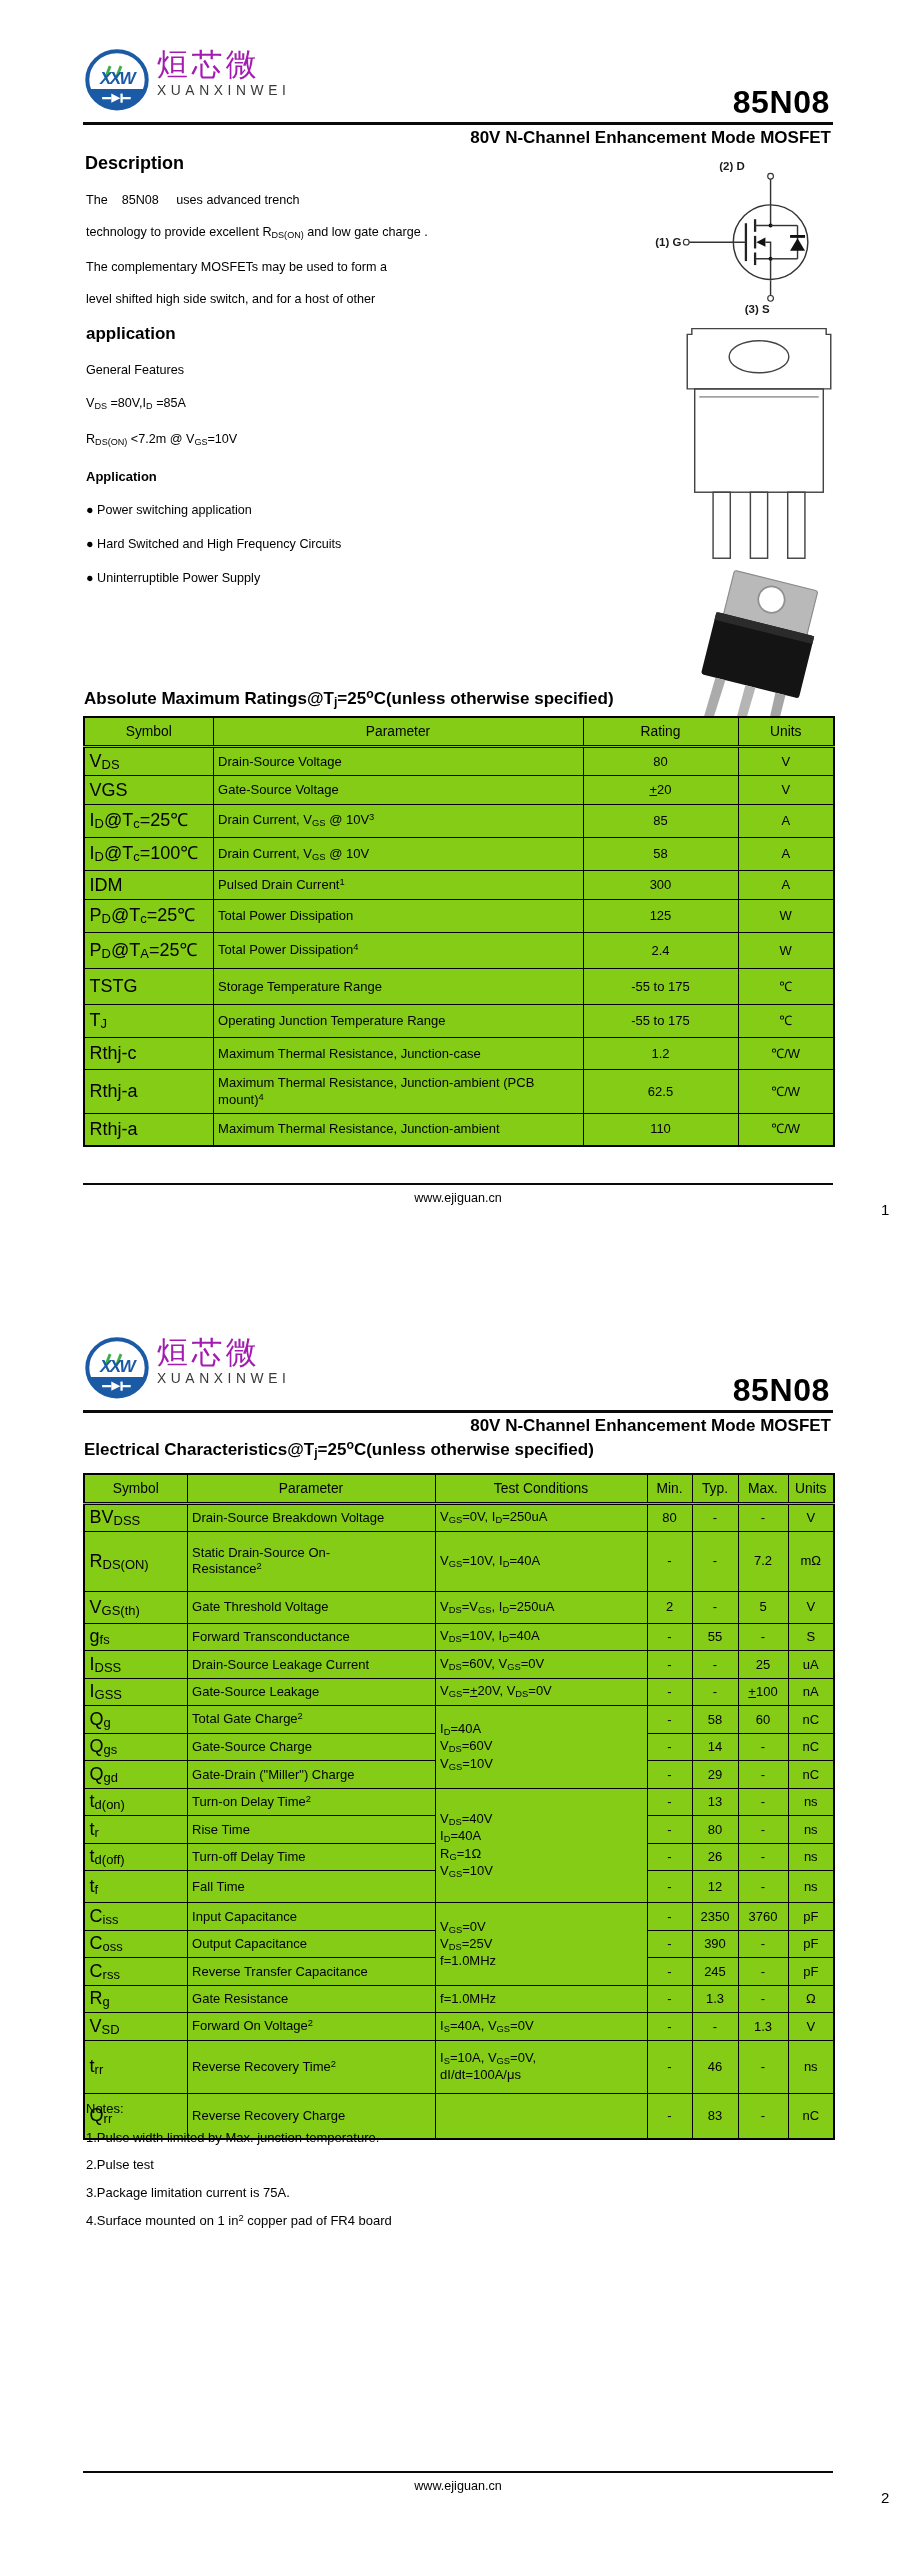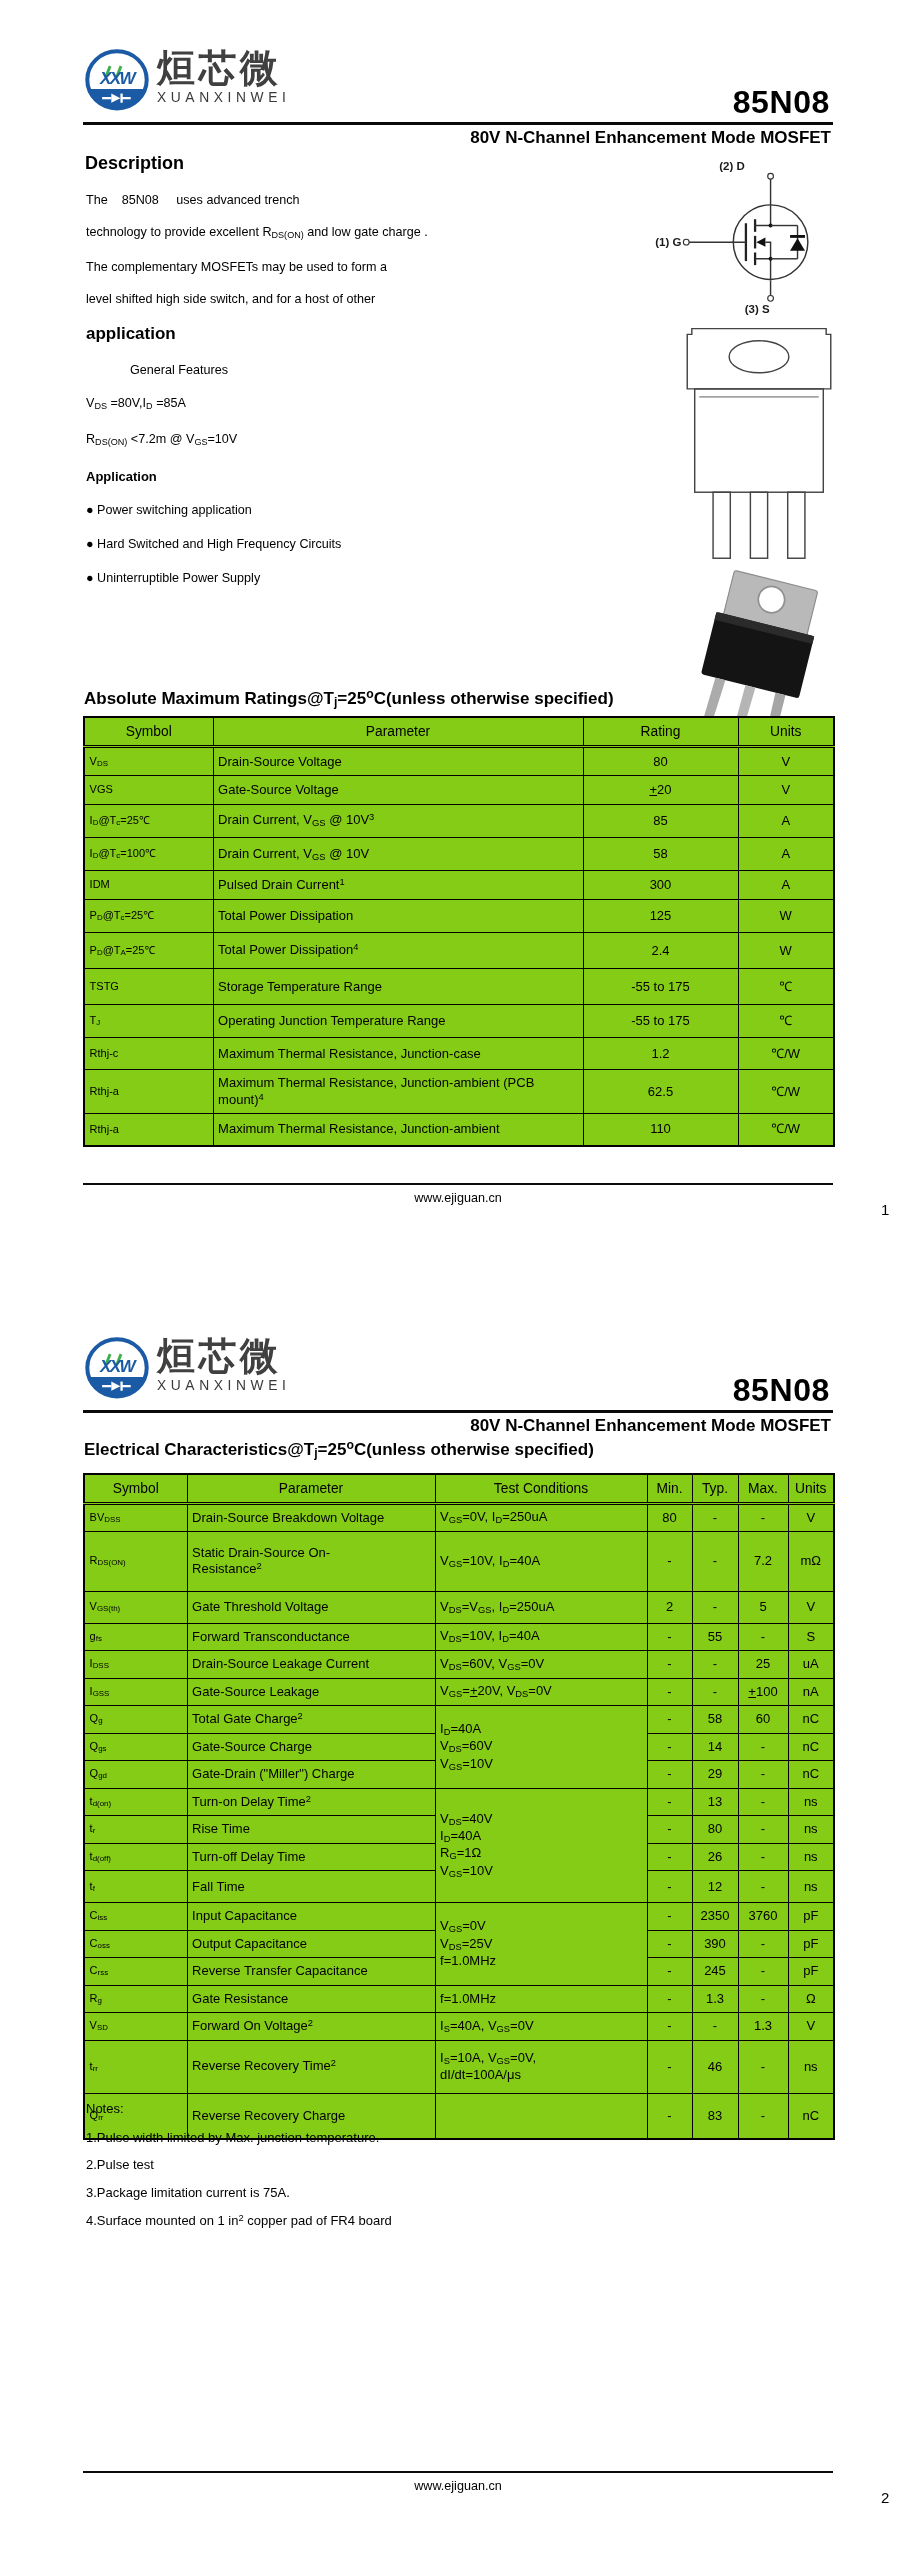--- a/index.html
+++ b/index.html
@@ -1,46 +1,46 @@
 <!DOCTYPE html>
 <html style="font-size:9.2px"><head>
 <meta charset="utf-8">
 <style>
   html,body{margin:0;padding:0;background:#ffffff;}
   body{width:910px;height:2576px;font-family:"Liberation Sans",sans-serif;color:#000;-webkit-font-smoothing:antialiased;}
   .page{position:relative;width:910px;height:1288px;background:#fff;overflow:hidden;}
   
   .logo{position:absolute;left:85px;top:49px;display:flex;align-items:flex-start;}
   .logo-text{margin-left:8px;}
-  .logo-cn{font-size:38px;font-weight:bold;letter-spacing:3.4px;line-height:1.05;color:#404040;}
+  .logo-cn{font-size:31px;font-weight:normal;letter-spacing:3.4px;line-height:1.05;color:#a21caf;}
   .logo-en{font-size:13.8px;letter-spacing:4.6px;color:#3a3a3a;margin-top:1.1px;}
   .partnum{position:absolute;right:80px;top:84px;font-size:32px;font-weight:bold;letter-spacing:0.6px;text-align:right;}
   .head-rule{position:absolute;left:83px;right:77px;top:122px;height:2.9px;background:#0a0a0a;}
   .doc-title{position:absolute;right:79px;top:128px;font-size:17px;font-weight:bold;}
   
   .h-desc{position:absolute;left:85px;top:153px;font-size:18px;font-weight:bold;}
   .left-col{position:absolute;left:86px;top:193px;width:516px;font-size:12.6px;}
   .left-col p{margin:0 0 17px 0;line-height:15px;}
   .h-app-lc{font-size:17px;font-weight:bold;margin:9.2px 0 19.5px 0;}
-  .h-genfeat{margin-bottom:18.4px;margin-left:44px;}
+  .h-genfeat{margin-bottom:18.4px;}
   .feat p{margin:0 0 19px 0;}
   .h-app2{font-size:13px;font-weight:bold;margin:8px 0 19.5px 0;}
   .apps p{margin:0 0 19px 0;}
   .figures{position:absolute;left:647px;top:159px;width:229px;text-align:right;}
   .fig{display:block;}
   .h-table{position:absolute;left:84px;font-size:17px;font-weight:bold;}
   .h-abs{top:687px;}
   .h-elec{top:150px;}
   
   table.data{border-collapse:collapse;table-layout:fixed;position:absolute;left:83px;background:#84cc16;border:2.3px solid #000;}
   .abs-pos{top:716px;}
   .elec-pos{top:185px;}
   table.data th{border:1.1px solid #000;border-bottom:3.4px double #000;font-weight:normal;font-size:13.8px;height:25px;padding:1.1px 2.3px;}
   table.data td{border-left:1.1px solid #000;border-right:1.1px solid #000;border-top:1.7px solid #000;padding:1.1px 4.6px;vertical-align:middle;font-size:13px;line-height:1.25;overflow:hidden;}
-  table.data td:first-child{font-size:11px;}
+  table.data td:first-child{font-size:18px;}
   td.c{text-align:center;}
   td.vt{vertical-align:top;padding-top:5.7px;}
   td.vb{vertical-align:bottom;padding-bottom:5.7px;}
   sub{font-size:72%;vertical-align:-0.18em;}
   sup{font-size:72%;vertical-align:0.45em;}
   
   .notes{position:absolute;left:86px;top:813px;font-size:13px;}
   .notes .nh{margin:0 0 13.8px 0;}
   .notes p{margin:0 0 12.6px 0;}
   

